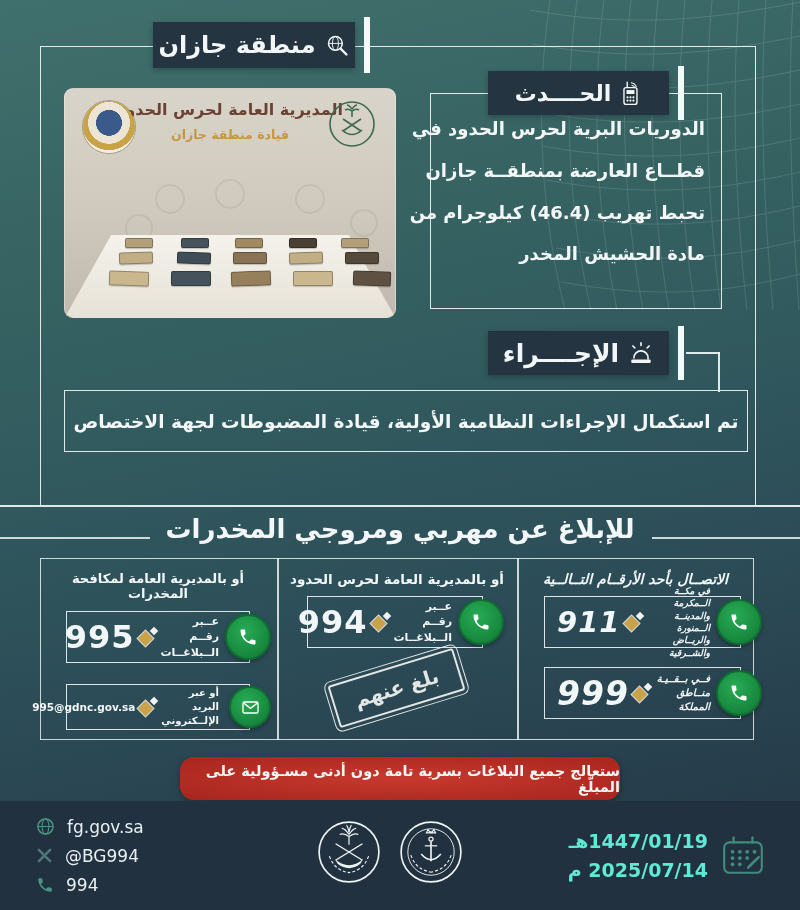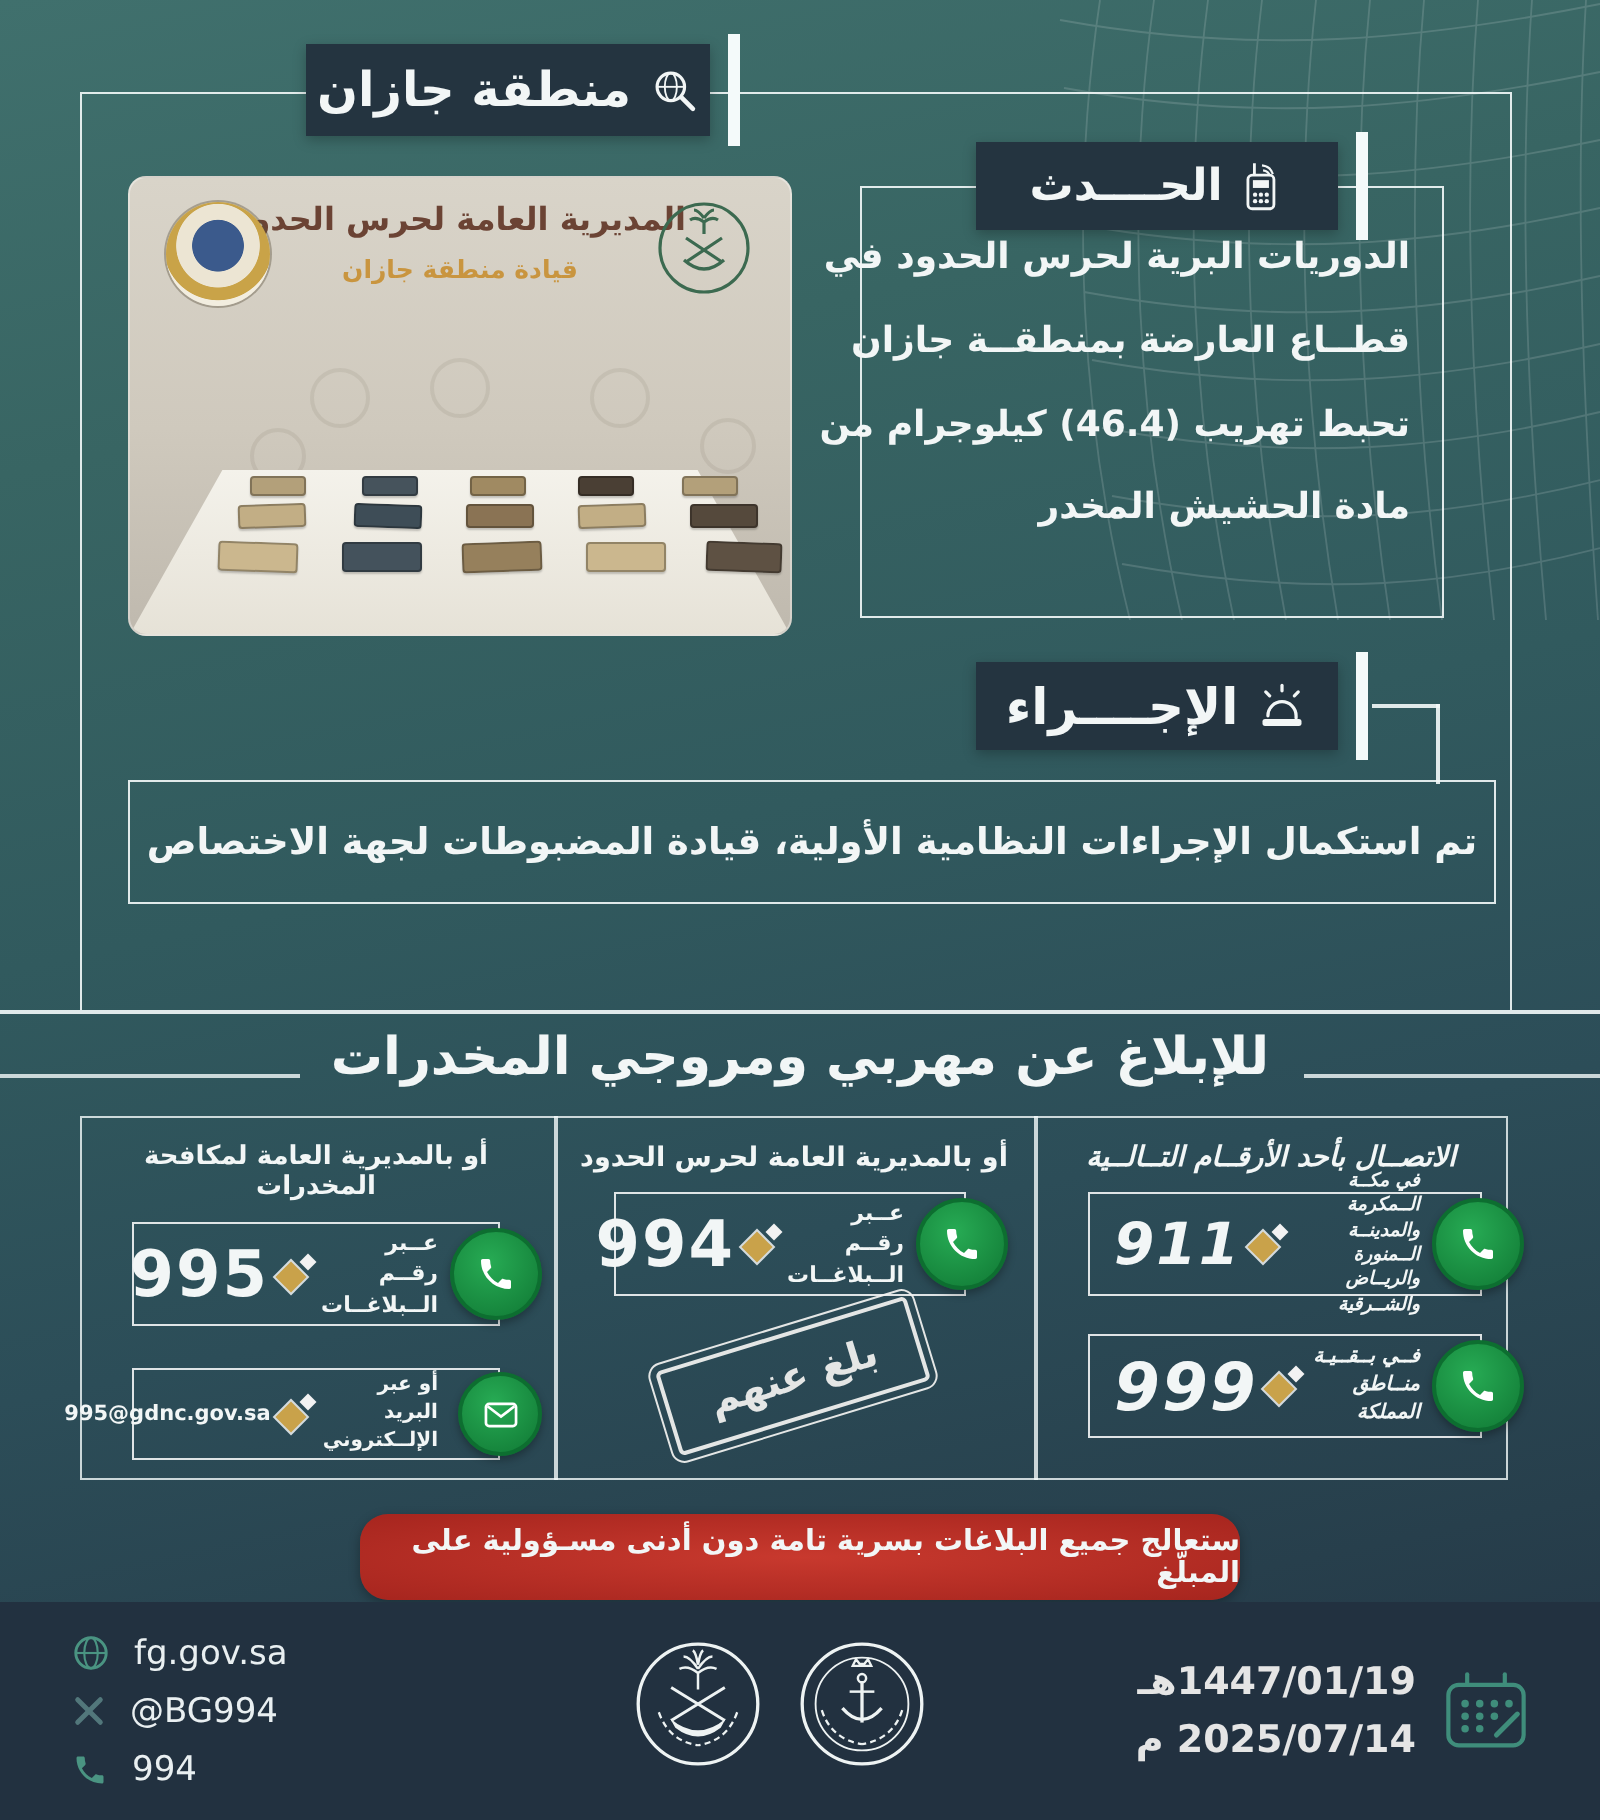--- a/index.html
+++ b/index.html
@@ -70,21 +70,21 @@
   
   .red-banner{position:absolute;left:180px;top:757px;width:440px;height:43px;border-radius:14px;
     background:radial-gradient(ellipse at center,#c8392e 0%,#a6251e 100%);display:flex;align-items:center;justify-content:center;
     font-size:14.5px;font-weight:bold;box-shadow:0 2px 6px rgba(0,0,0,.3);}
   
   .footer{position:absolute;left:0;top:801px;width:800px;height:109px;background:#223140;}
   .footer-left{position:absolute;left:36px;top:11px;direction:ltr;}
   .frow{display:flex;align-items:center;gap:12px;height:29px;font-size:17px;color:#e9eff1;}
   .footer-emblems{position:absolute;left:316px;top:18px;display:flex;gap:16px;}
   .footer-dates{position:absolute;right:34px;top:26px;display:flex;align-items:center;gap:12px;direction:rtl;}
-  .dates-text{font-size:19px;font-weight:600;color:#e5e5e5;line-height:1.55;text-align:right;}
+  .dates-text{font-size:19px;font-weight:600;color:#5eead4;line-height:1.55;text-align:right;}
 </style>
 </head>
 <body>
 
 <div class="poster">
 
   <svg class="mesh" width="430" height="310" viewBox="0 0 430 310">
     <g stroke="#ffffff" stroke-width="0.9" fill="none">
       <path d="M180 0 C165 100,170 210,195 310"></path>
         <path d="M207 0 C193 100,198 210,221 310"></path>

